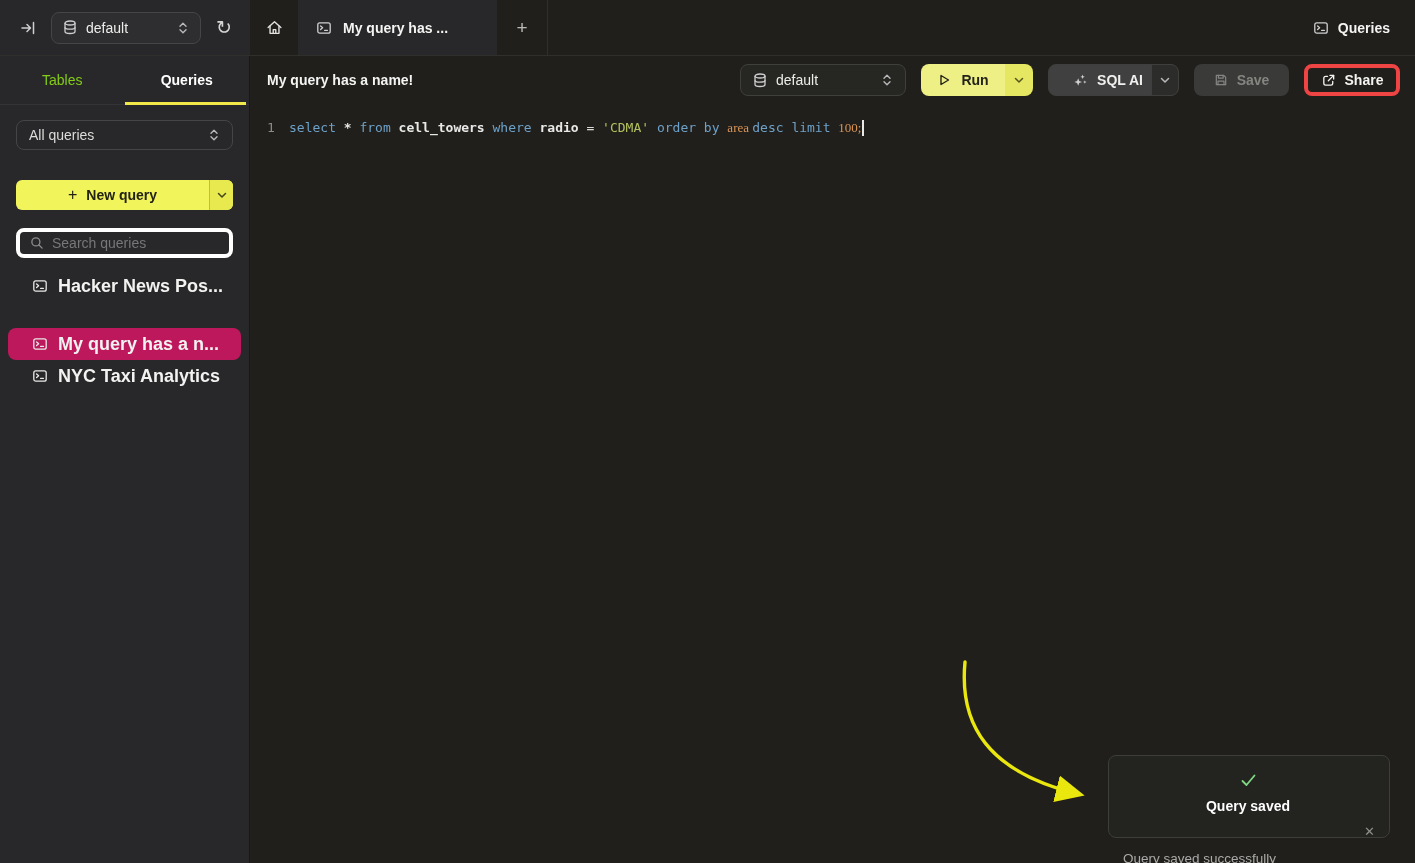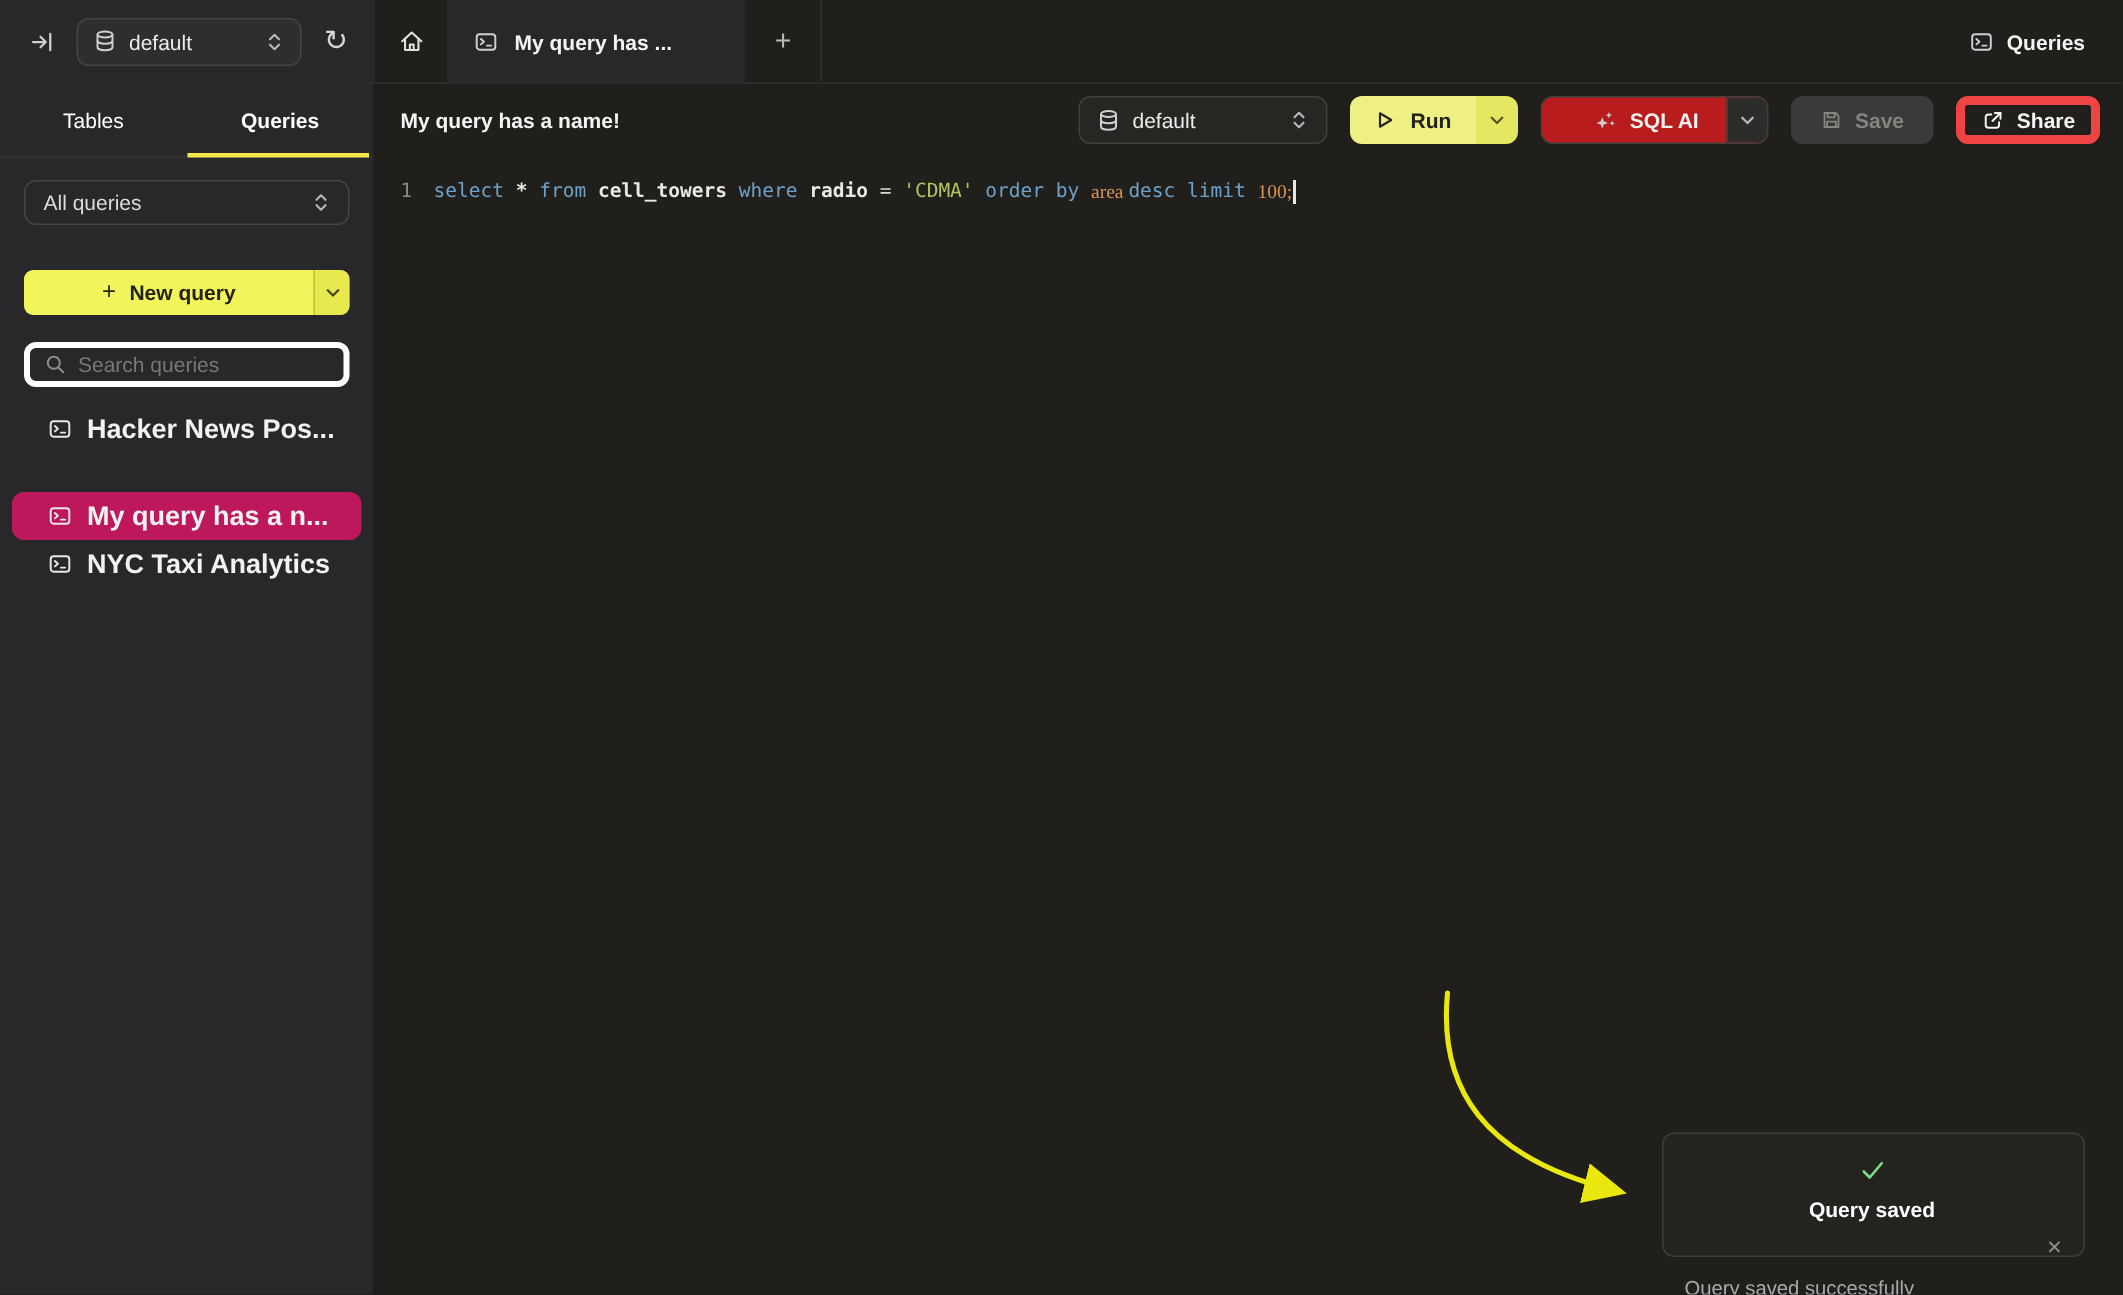--- a/index.html
+++ b/index.html
@@ -32,21 +32,21 @@
     justify-content:center; color:#b9b9b7; font-size:19px;
     border-right:1px solid #2f2f2b; cursor:pointer; }
   .topbar-queries { margin-left:auto; display:flex; align-items:center; gap:9px;
     padding-right:25px; font-size:14px; font-weight:700; color:#f4f4f2; }
 
   
   .sidebar { position:absolute; top:56px; left:0; bottom:0; width:250px;
     background:#28282a; border-right:1px solid #191917; }
   .sidebar-tabs { height:49px; display:flex; border-bottom:1px solid #343437; }
   .sidebar-tab { flex:1; display:flex; align-items:center; justify-content:center;
-    font-size:14px; color:#ffffff; position:relative; cursor:pointer; }
+    font-size:14px; color:#84cc16; position:relative; cursor:pointer; }
   .sidebar-tab.active { color:#ffffff; font-weight:700; }
   .sidebar-tab.active::after { content:""; position:absolute; left:0; right:3px;
     bottom:-1px; height:3px; background:#f2e84a; }
   .filter-select { margin:15px 16px 0; height:30px; border:1px solid #454548;
     border-radius:8px; display:flex; align-items:center; padding:0 12px;
     font-size:14px; color:#dcdcda; cursor:pointer; }
   .filter-select .chev { margin-left:auto; color:#b9b9bb; }
   .new-query-btn { margin:30px 16px 0; height:30px; border-radius:6px;
     background:#f2f45c; display:flex; align-items:stretch; overflow:hidden;
     color:#232314; cursor:pointer; }
@@ -76,30 +76,30 @@
   .toolbar-select { width:166px; height:32px; border:1px solid #3f3f3d;
     background:#262623; border-radius:8px; display:flex; align-items:center;
     gap:9px; padding:0 12px; font-size:14px; color:#ececea; cursor:pointer; flex:none; }
   .toolbar-select .chev { margin-left:auto; color:#b9b9bb; }
   .run-btn { width:112px; height:32px; border-radius:8px; display:flex;
     overflow:hidden; flex:none; cursor:pointer; }
   .run-main { flex:1; background:#eef086; color:#23231a; display:flex;
     align-items:center; justify-content:center; gap:10px; font-size:14px; font-weight:600; }
   .run-caret { width:28px; background:#e5e763; display:flex; align-items:center;
     justify-content:center; color:#55551e; }
-  .sqlai-btn { width:152px; height:32px; border:1px solid #3f3f3d; border-radius:8px;
-    display:flex; overflow:hidden; background:#b91c1c; flex:none; cursor:pointer;padding-left:16px; }
+  .sqlai-btn { width:131px; height:32px; border:1px solid #3f3f3d; border-radius:8px;
+    display:flex; overflow:hidden; background:#404040; flex:none; cursor:pointer;padding-left:16px; }
   .sqlai-main { flex:1; display:flex; align-items:center; justify-content:center;
     gap:9px; font-size:14px; font-weight:600; color:#f0f0ee; }
   .sqlai-caret { width:27px; border-left:1px solid #3f3f3d; background:#2c2c2a;
     display:flex; align-items:center; justify-content:center; color:#b9b9bb; }
   .save-btn { width:95px; height:32px; background:#3a3a38; color:#848481;
     border-radius:8px; display:flex; align-items:center; justify-content:center;
     gap:9px; font-size:14px; font-weight:700; flex:none; cursor:default; }
-  .share-btn { width:96px; height:32px; border:6px solid #ef4444; background:transparent;
+  .share-btn { width:96px; height:32px; border:4px solid #ef4444; background:transparent;
     color:#f4f4f2; border-radius:8px; display:flex; align-items:center;
     justify-content:center; gap:9px; font-size:14px; font-weight:600; flex:none; cursor:pointer; }
 
   
   .editor { padding-top:13px; }
   .code-line { display:flex; align-items:center; height:21px;
     font-family:"DejaVu Sans Mono", monospace; font-size:13px; white-space:pre; }
   .lineno { width:39px; padding-left:17px; color:#8b8b89; flex:none; }
   .tok-kw  { color:#6ea1c8; }
   .tok-b   { color:#e8e8e6; font-weight:bold; }

